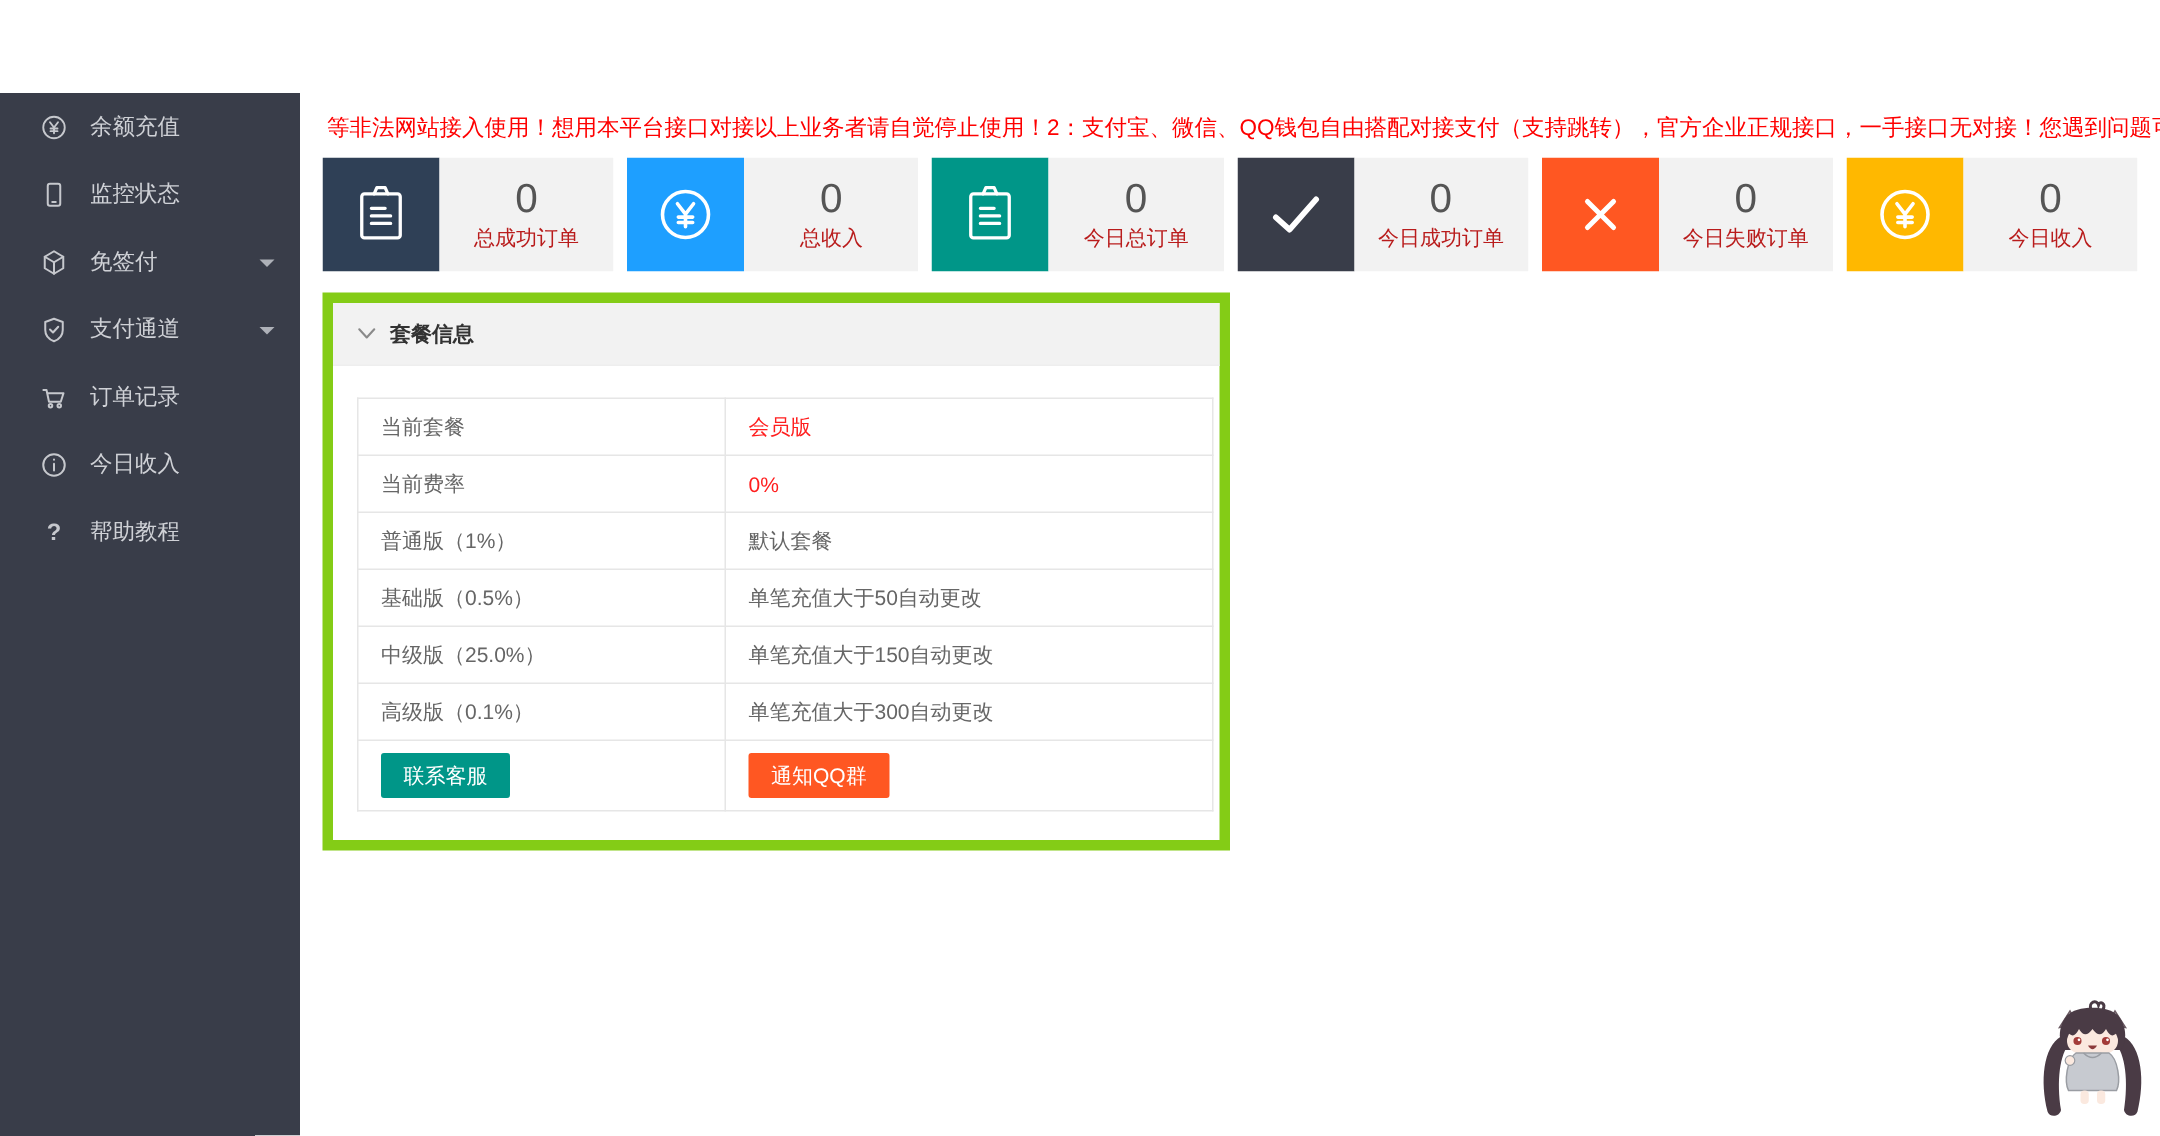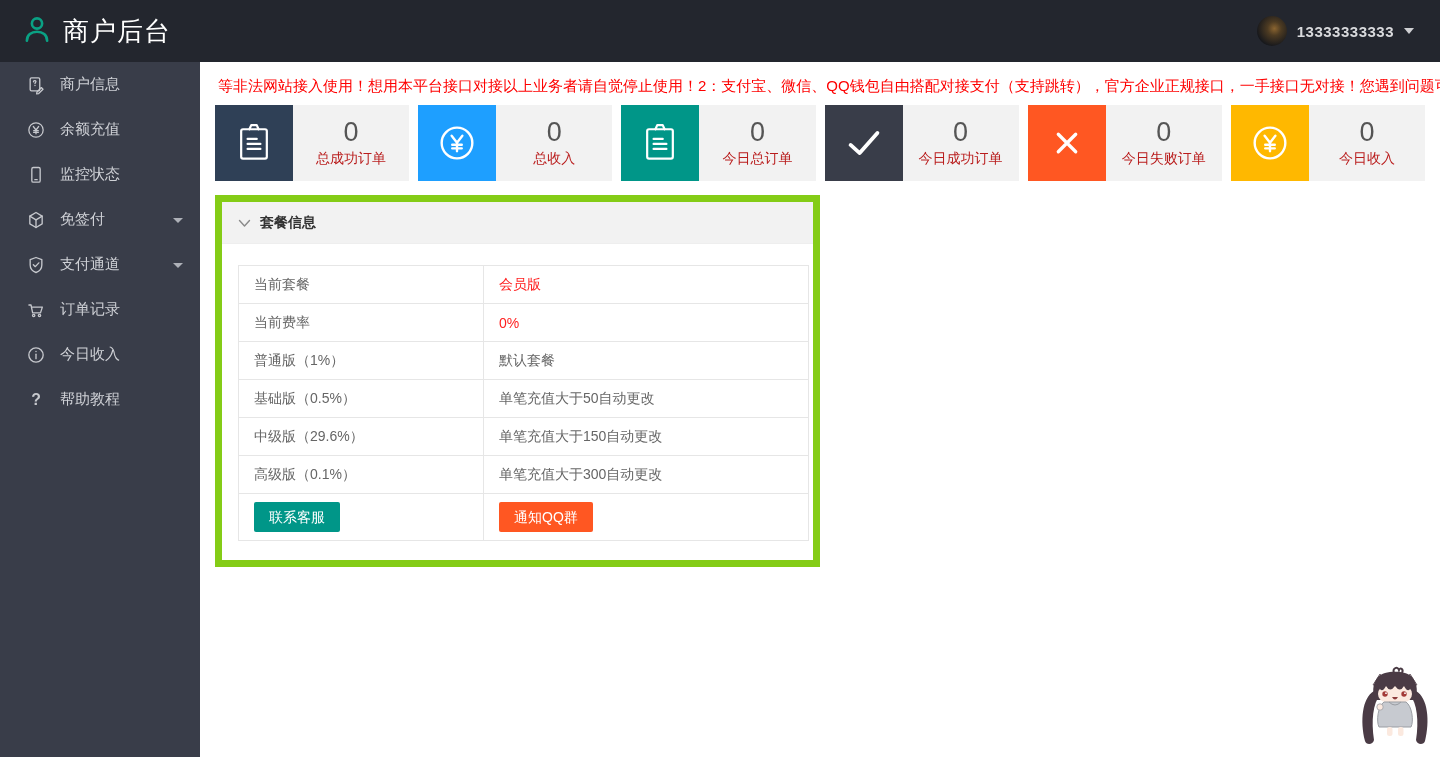--- a/index.html
+++ b/index.html
@@ -62,50 +62,24 @@
   .btn-teal { background:#009688; }
   .btn-orange { background:#ff5722; }
 
   .mascot { position:absolute; right:3px; bottom:0; width:84px; height:92px; }
 </style>
 </head>
 <body>
 
 <div class="layout">
 
-  <header class="topbar">
-    <div class="logo">
-      <span>
-        <svg width="30" height="30" viewBox="0 0 24 24" fill="none" stroke="#0aa184" stroke-width="2.1" stroke-linecap="round">
-          <circle cx="12" cy="7.6" r="4.1"></circle>
-          <path d="M3.9 21.4 C3.9 16.8 7.5 14.2 12 14.2 C16.5 14.2 20.1 16.8 20.1 21.4"></path>
-        </svg>
-      </span>
-      <span class="logo-title">商户后台</span>
-    </div>
-    <div class="userbox">
-      <span class="avatar"></span>
-      <span class="phone">13333333333</span>
-      <span class="caret-down"></span>
-    </div>
-  </header>
 
   <aside class="sidebar">
 
 
-    <div class="side-item">
-      <span class="s-icon">
-        <svg width="20" height="20" viewBox="0 0 24 24" fill="none" stroke="#c6c8cd" stroke-width="1.6" stroke-linejoin="round" stroke-linecap="round">
-          <rect x="5" y="3.5" width="11.5" height="15.5" rx="1.6"></rect>
-          <path d="M9 8.2 c0-1.6 2.6-1.9 2.9-.4 c.2 1.1-1.1 1.3-1.1 2.4 M10.8 12.4 v.2"></path>
-          <path d="M13.2 20.3 l5.2-5.2 2 2 -5.2 5.2 -2.4 .4 z"></path>
-        </svg>
-      </span>
-      <span>商户信息</span>
-    </div>
 
     <div class="side-item">
       <span class="s-icon">
         <svg width="20" height="20" viewBox="0 0 24 24" fill="none" stroke="#c6c8cd" stroke-width="1.5" stroke-linejoin="round" stroke-linecap="round">
           <circle cx="12" cy="12" r="8.6"></circle>
           <path d="M8.8 7.8 L12 12 L15.2 7.8 M12 12 V16.6 M9.2 12.8 H14.8 M9.2 14.9 H14.8"></path>
         </svg>
       </span>
       <span>余额充值</span>
     </div>
@@ -284,21 +258,21 @@
             </tr>
             <tr>
               <td class="c1">普通版（1%）</td>
               <td>默认套餐</td>
             </tr>
             <tr>
               <td class="c1">基础版（0.5%）</td>
               <td>单笔充值大于50自动更改</td>
             </tr>
             <tr>
-              <td class="c1">中级版（29.6%）</td>
+              <td class="c1">中级版（25.0%）</td>
               <td>单笔充值大于150自动更改</td>
             </tr>
             <tr>
               <td class="c1">高级版（0.1%）</td>
               <td>单笔充值大于300自动更改</td>
             </tr>
             <tr class="btn-row">
               <td class="c1">
                 <button class="btn btn-teal">联系客服</button>
               </td>

